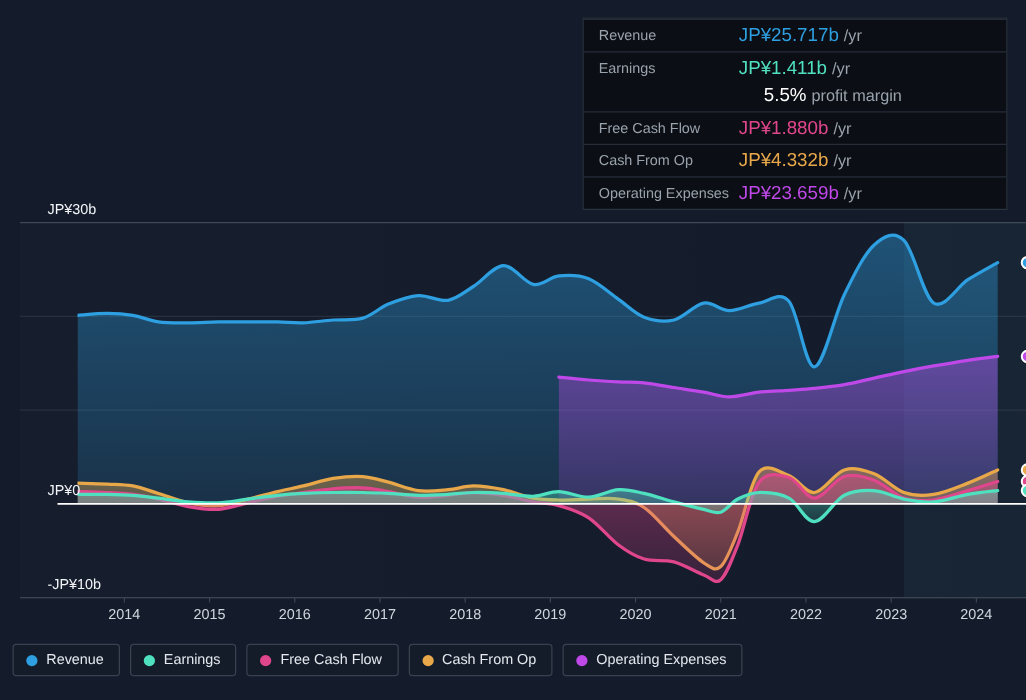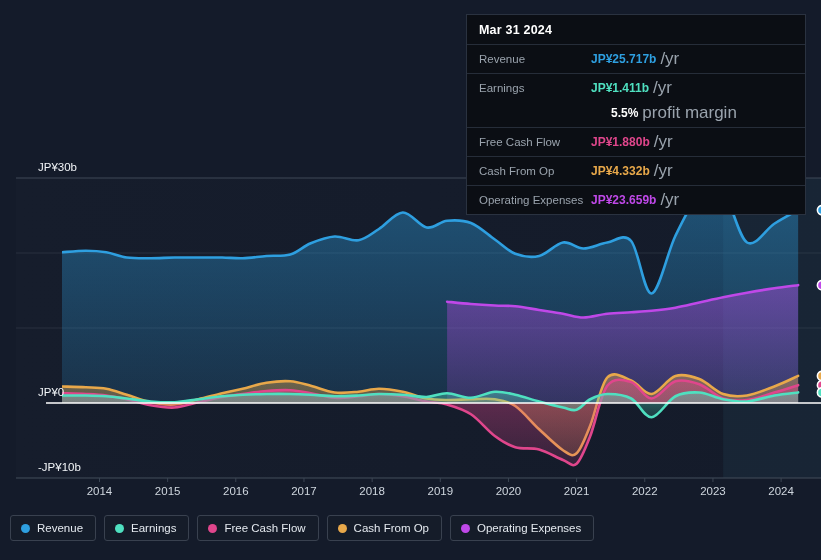--- a/index.html
+++ b/index.html
@@ -60,28 +60,28 @@
     min-height: 17px;
   }
   .tt-row .tt-label {
     width: 112px;
     flex: 0 0 112px;
     color: #9aa3ad;
     font-size: 11.5px;
     white-space: nowrap;
   }
   .tt-row .tt-val {
-    font-weight: bold;
-    font-size: 12px;
+    font-weight: normal;
+    font-size: 15px;
     white-space: nowrap;
   }
   .tt-row .tt-unit {
     color: #9aa3ad;
     font-weight: normal;
-    font-size: 17px;
+    font-size: 13px;
     padding-left: 4px;
     white-space: nowrap;
   }
   .tt-row.sub .tt-label { visibility: hidden; }
   .tt-row.sub { border-top: none; padding-top: 1px; }
   .tt-row.sub .tt-val { color: #ffffff; }
 
   
   #legend {
     position: absolute;
@@ -200,21 +200,20 @@
           <text x="628.7802690583001" y="495" class="xtick">2022</text>
           <line x1="696.9417040358793" y1="478" x2="696.9417040358793" y2="482" stroke="#3b4553" stroke-width="1"></line>
           <text x="696.9417040358793" y="495" class="xtick">2023</text>
           <line x1="765.1031390134586" y1="478" x2="765.1031390134586" y2="482" stroke="#3b4553" stroke-width="1"></line>
           <text x="765.1031390134586" y="495" class="xtick">2024</text>
         </g>
       </svg>
   </div>
 
   <div id="tooltip">
-    <div class="tt-date">Mar 31 2024</div>
     <div id="tt-rows">
         <div class="tt-row">
           <span class="tt-label">Revenue</span>
           <span class="tt-val" style="color: rgb(46, 159, 224);">JP¥25.717b</span>
           <span class="tt-unit">/yr</span>
         </div>
         <div class="tt-row">
           <span class="tt-label">Earnings</span>
           <span class="tt-val" style="color: rgb(79, 224, 192);">JP¥1.411b</span>
           <span class="tt-unit">/yr</span>

